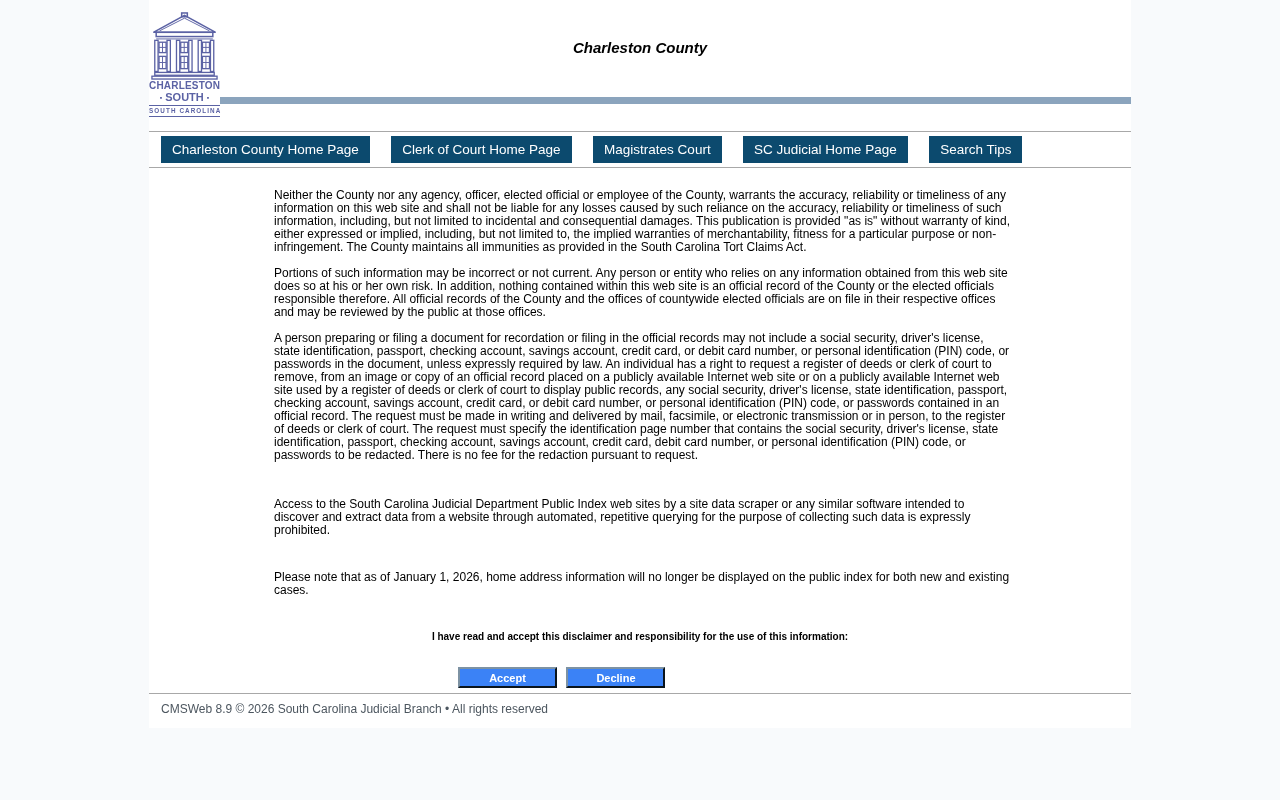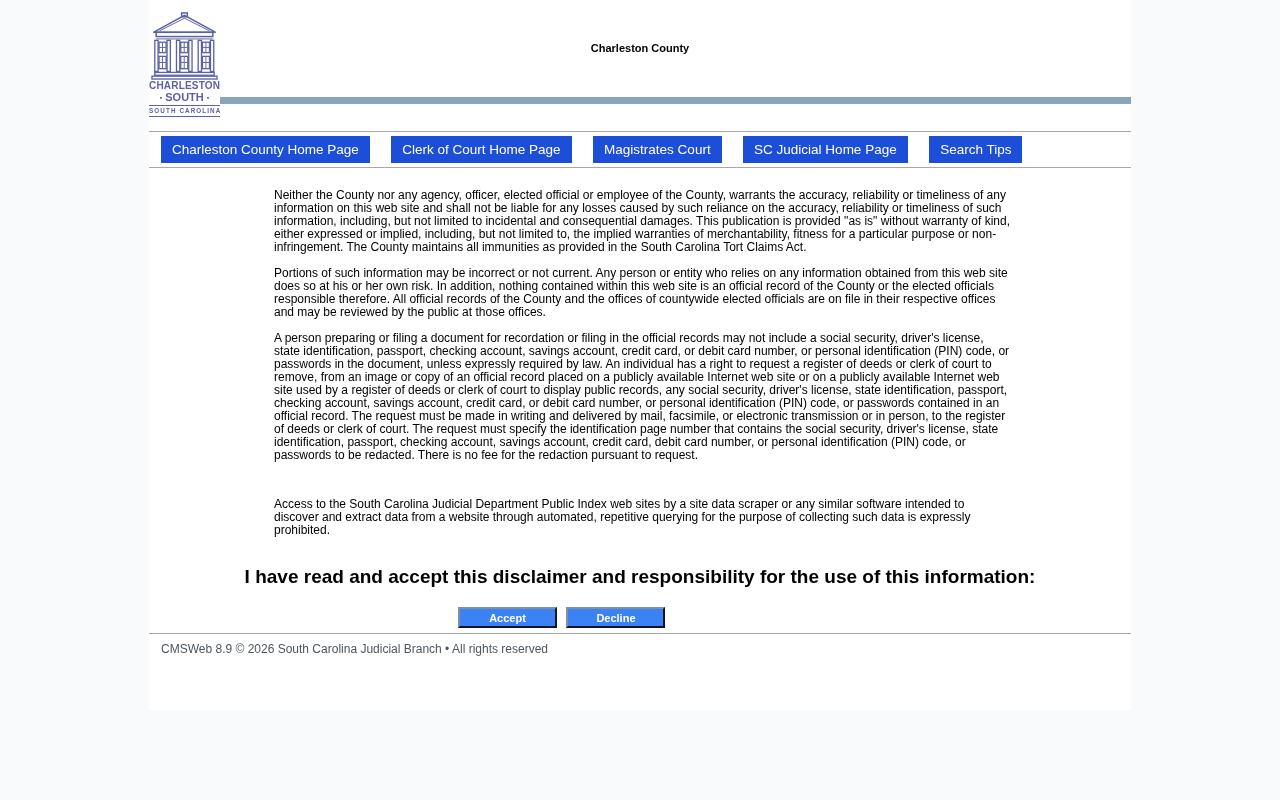--- a/index.html
+++ b/index.html
@@ -24,23 +24,24 @@
     height: 97px;
   }
   .page-title {
     position: absolute;
     top: 41px;
     left: 0;
     width: 100%;
     text-align: center;
   }
   .page-title .t1, .page-title .t2 {
-    font-size: 11px;
+    font-size: 15px;
     font-weight: bold;
     line-height: 14px;
+    font-style: italic;
   }
   .page-title .t2 { margin-top: 17px; }
   .header-bar {
     height: 7px;
     background: #8ba4bd;
   }
   
   .logo {
     position: absolute;
     left: 0;
@@ -83,21 +84,21 @@
     height: 1px;
     background: #a8a8a8;
   }
   .rule-top { margin-top: 27px; }
   .nav-row {
     padding: 4px 0 4px 12px;
     white-space: nowrap;
   }
   .nav-btn {
     display: inline-block;
-    background: #1d4ed8;
+    background: #0c4a6e;
     color: #ffffff;
     font-size: 13.5px;
     line-height: 19px;
     padding: 4px 11px;
     margin-right: 17px;
     cursor: pointer;
   }
   
   .disclaimer {
     width: 737px;
@@ -106,21 +107,21 @@
     font-size: 12px;
     line-height: 13px;
   }
   .disclaimer p { margin: 0 0 13px 0; }
   .disclaimer p.gap-md { margin-top: 36px; }
   .disclaimer p.gap-lg { margin-top: 34px; }
   .ack-line {
     margin-top: 33px;
     text-align: center;
     font-weight: bold;
-    font-size: 19px;
+    font-size: 10px;
     line-height: 13px;
   }
   
   .btn-row {
     margin-top: 24px;
     padding-left: 309px;
     height: 21px;
   }
   .form-btn {
     display: inline-block;
@@ -215,20 +216,21 @@
     <span class="nav-btn">SC Judicial Home Page</span>
     <span class="nav-btn">Search Tips</span>
   </div>
   <div class="rule"></div>
 
   <div class="disclaimer">
     <p>Neither the County nor any agency, officer, elected official or employee of the County, warrants the accuracy, reliability or timeliness of any information on this web site and shall not be liable for any losses caused by such reliance on the accuracy, reliability or timeliness of such information, including, but not limited to incidental and consequential damages. This publication is provided "as is" without warranty of kind, either expressed or implied, including, but not limited to, the implied warranties of merchantability, fitness for a particular purpose or non-infringement. The County maintains all immunities as provided in the South Carolina Tort Claims Act.</p>
     <p>Portions of such information may be incorrect or not current. Any person or entity who relies on any information obtained from this web site does so at his or her own risk. In addition, nothing contained within this web site is an official record of the County or the elected officials responsible therefore. All official records of the County and the offices of countywide elected officials are on file in their respective offices and may be reviewed by the public at those offices.</p>
     <p>A person preparing or filing a document for recordation or filing in the official records may not include a social security, driver's license, state identification, passport, checking account, savings account, credit card, or debit card number, or personal identification (PIN) code, or passwords in the document, unless expressly required by law. An individual has a right to request a register of deeds or clerk of court to remove, from an image or copy of an official record placed on a publicly available Internet web site or on a publicly available Internet web site used by a register of deeds or clerk of court to display public records, any social security, driver's license, state identification, passport, checking account, savings account, credit card, or debit card number, or personal identification (PIN) code, or passwords contained in an official record. The request must be made in writing and delivered by mail, facsimile, or electronic transmission or in person, to the register of deeds or clerk of court. The request must specify the identification page number that contains the social security, driver's license, state identification, passport, checking account, savings account, credit card, debit card number, or personal identification (PIN) code, or passwords to be redacted. There is no fee for the redaction pursuant to request.</p>
     <p class="gap-md">Access to the South Carolina Judicial Department Public Index web sites by a site data scraper or any similar software intended to discover and extract data from a website through automated, repetitive querying for the purpose of collecting such data is expressly prohibited.</p>
+    <p class="gap-lg">Please note that as of January 1, 2026, home address information will no longer be displayed on the public index for both new and existing cases.</p>
   </div>
 
   <div class="ack-line">I have read and accept this disclaimer and responsibility for the use of this information:</div>
 
   <div class="btn-row">
     <button class="form-btn">Accept</button>
     <button class="form-btn">Decline</button>
   </div>
 
   <div class="rule footer-rule"></div>

